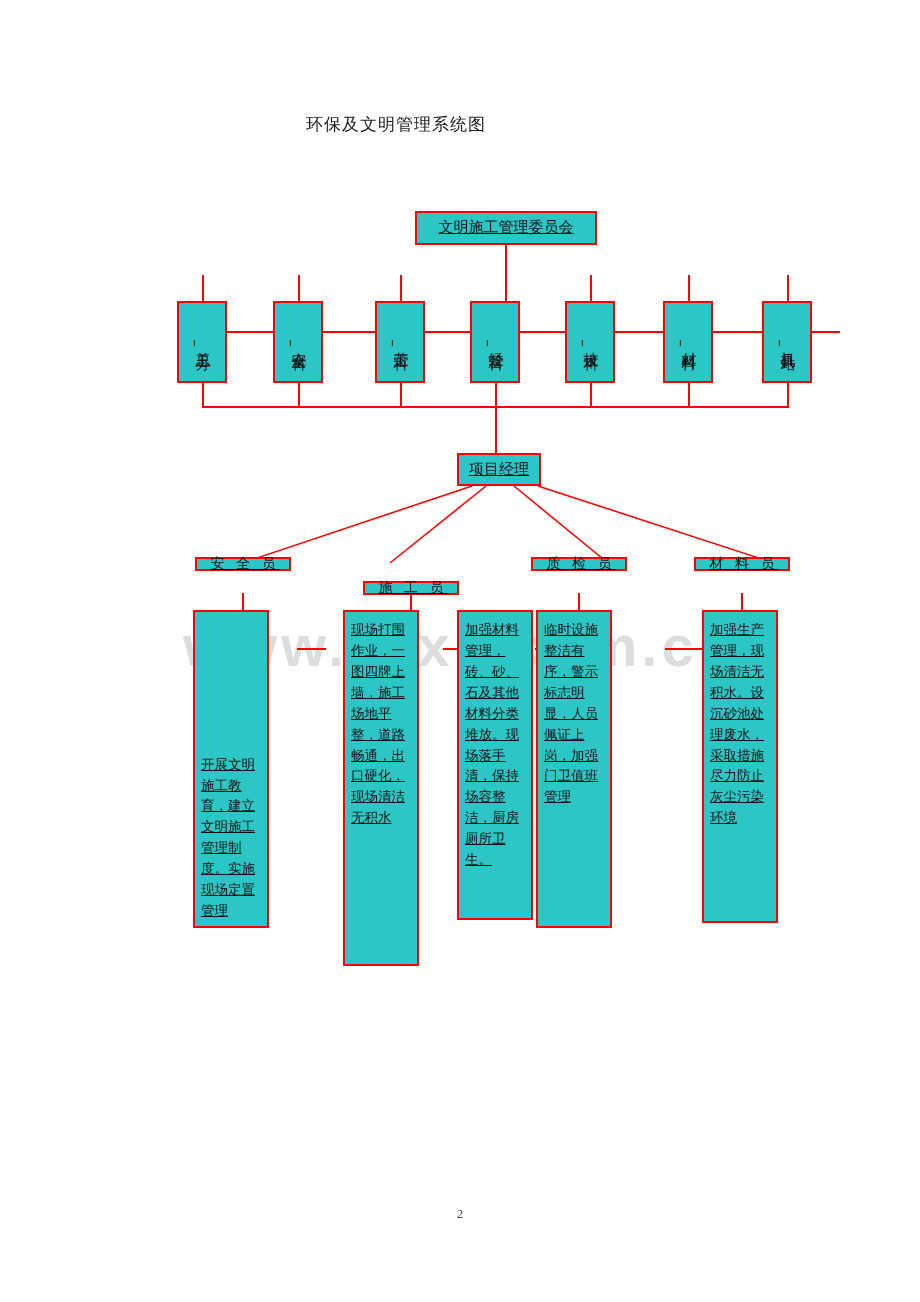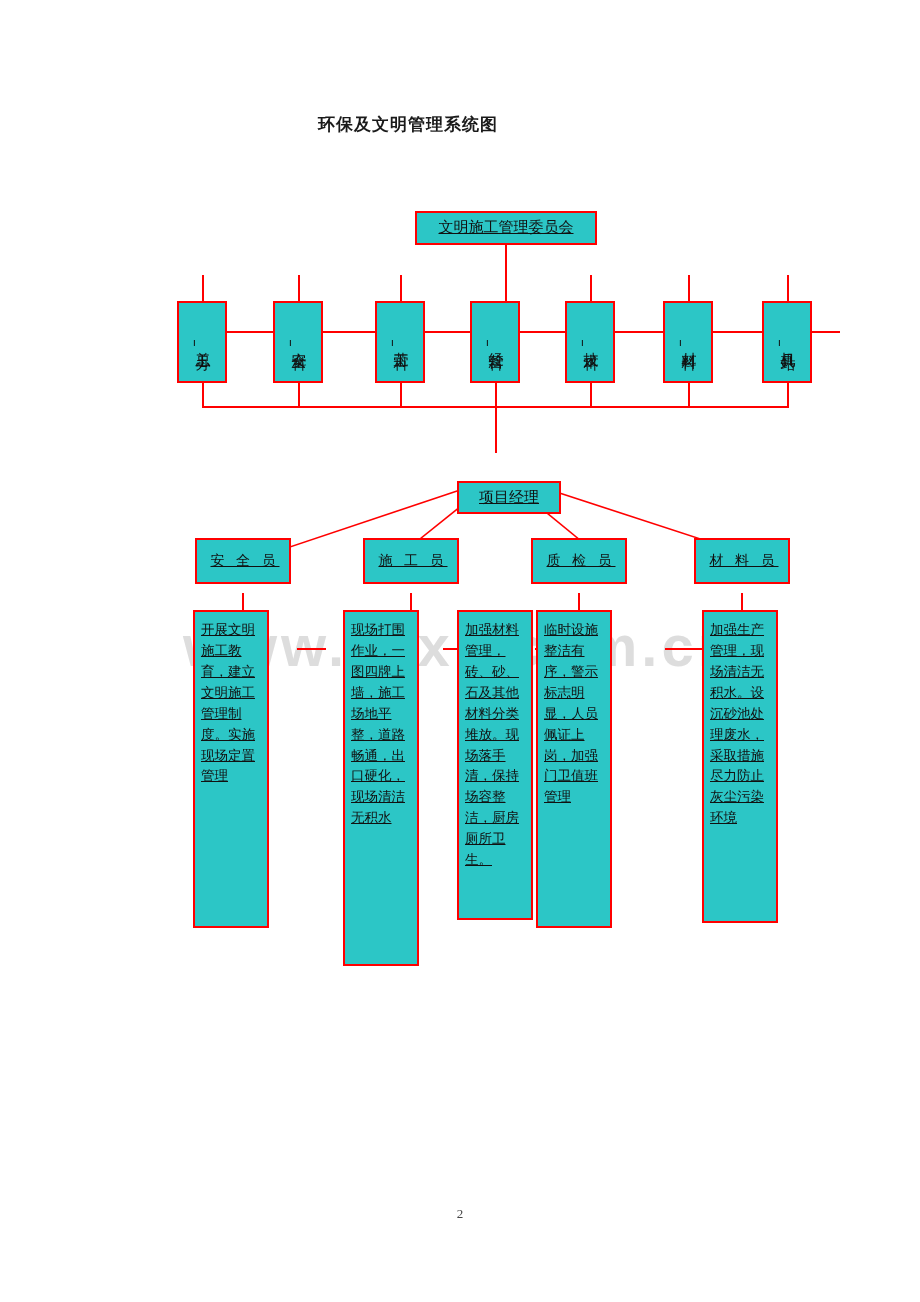--- a/index.html
+++ b/index.html
@@ -33,27 +33,27 @@
     opacity: .85;
     z-index: 0;
     white-space: nowrap;
     pointer-events: none;
     user-select: none;
   }
 
   
   .title {
     position: absolute;
-    left: 12px;
+    left: 0;
     top: 113px;
     width: 792px;
     text-align: center;
     font-family: "Liberation Sans", sans-serif;
     font-size: 17px;
-    font-weight: bold;
+    font-weight: normal;
     color: #1a1a1a;
     letter-spacing: 1px;
     z-index: 6;
   }
 
   
   .page-number {
     position: absolute;
     left: 0;
     top: 1206px;
@@ -106,31 +106,30 @@
     text-orientation: upright;
     line-height: 1.05;
     letter-spacing: 2px;
     height: 70px;
   }
 
   
   .node.manager {
     left: 457px;
     top: 453px;
-    width: 104px;
+    width: 84px;
     height: 33px;
     font-size: 15px;
-    margin-top: 28px;
   }
 
   
   .node.role {
-    top: 538px;
+    top: 557px;
     width: 96px;
-    height: 46px;
+    height: 14px;
     font-size: 14px;
     letter-spacing: 4px;
     text-indent: 4px;
   }
 
   
   .node.detail {
     top: 610px;
     width: 76px;
     font-size: 13.5px;
@@ -233,41 +232,41 @@
   <svg class="diagonals" viewBox="0 0 920 1302">
     <line x1="472" y1="486" x2="242" y2="563" stroke="#FF0000" stroke-width="1.6"></line>
     <line x1="486" y1="486" x2="390" y2="563" stroke="#FF0000" stroke-width="1.6"></line>
     <line x1="514" y1="486" x2="608" y2="563" stroke="#FF0000" stroke-width="1.6"></line>
     <line x1="538" y1="486" x2="774" y2="563" stroke="#FF0000" stroke-width="1.6"></line>
   </svg>
 
   <div class="node role" style="left:195px;">
     <span class="node-label">安 全 员</span>
   </div>
-  <div class="node role" style="left:363px;">
+  <div class="node role" style="left:363px;margin-top:24px;">
     <span class="node-label">施 工 员</span>
   </div>
   <div class="node role" style="left:531px;text-align:center;">
     <span class="node-label">质 检 员</span>
   </div>
   <div class="node role" style="left:694px;">
     <span class="node-label">材 料 员</span>
   </div>
 
   <div class="conn v" style="left:242px; top:593px; height:17px;"></div>
   <div class="conn v" style="left:410px; top:593px; height:17px;"></div>
   <div class="conn v" style="left:578px; top:593px; height:17px;"></div>
   <div class="conn v" style="left:741px; top:593px; height:17px;"></div>
 
   <div class="conn h" style="left:297px; top:648px; width:29px;"></div>
   <div class="conn h" style="left:443px; top:648px; width:15px;"></div>
   <div class="conn h" style="left:535px; top:648px; width:30px;"></div>
   <div class="conn h" style="left:665px; top:648px; width:38px;"></div>
 
-  <div class="node detail" style="left:193px; height:318px;">
+  <div class="node detail" style="left:193px; height:318px;align-items:flex-end;">
     <span class="node-label">开展文明施工教育，建立文明施工管理制度。实施现场定置管理</span>
   </div>
   <div class="node detail" style="left:343px; height:356px;">
     <span class="node-label">现场打围作业，一图四牌上墙，施工场地平整，道路畅通，出口硬化，现场清洁无积水</span>
   </div>
   <div class="node detail" style="left:457px; height:310px;">
     <span class="node-label">加强材料管理，砖、砂、石及其他材料分类堆放。现场落手清，保持场容整洁，厨房厕所卫生。</span>
   </div>
   <div class="node detail" style="left:536px; height:318px;">
     <span class="node-label">临时设施整洁有序，警示标志明显，人员佩证上岗，加强门卫值班管理</span>

